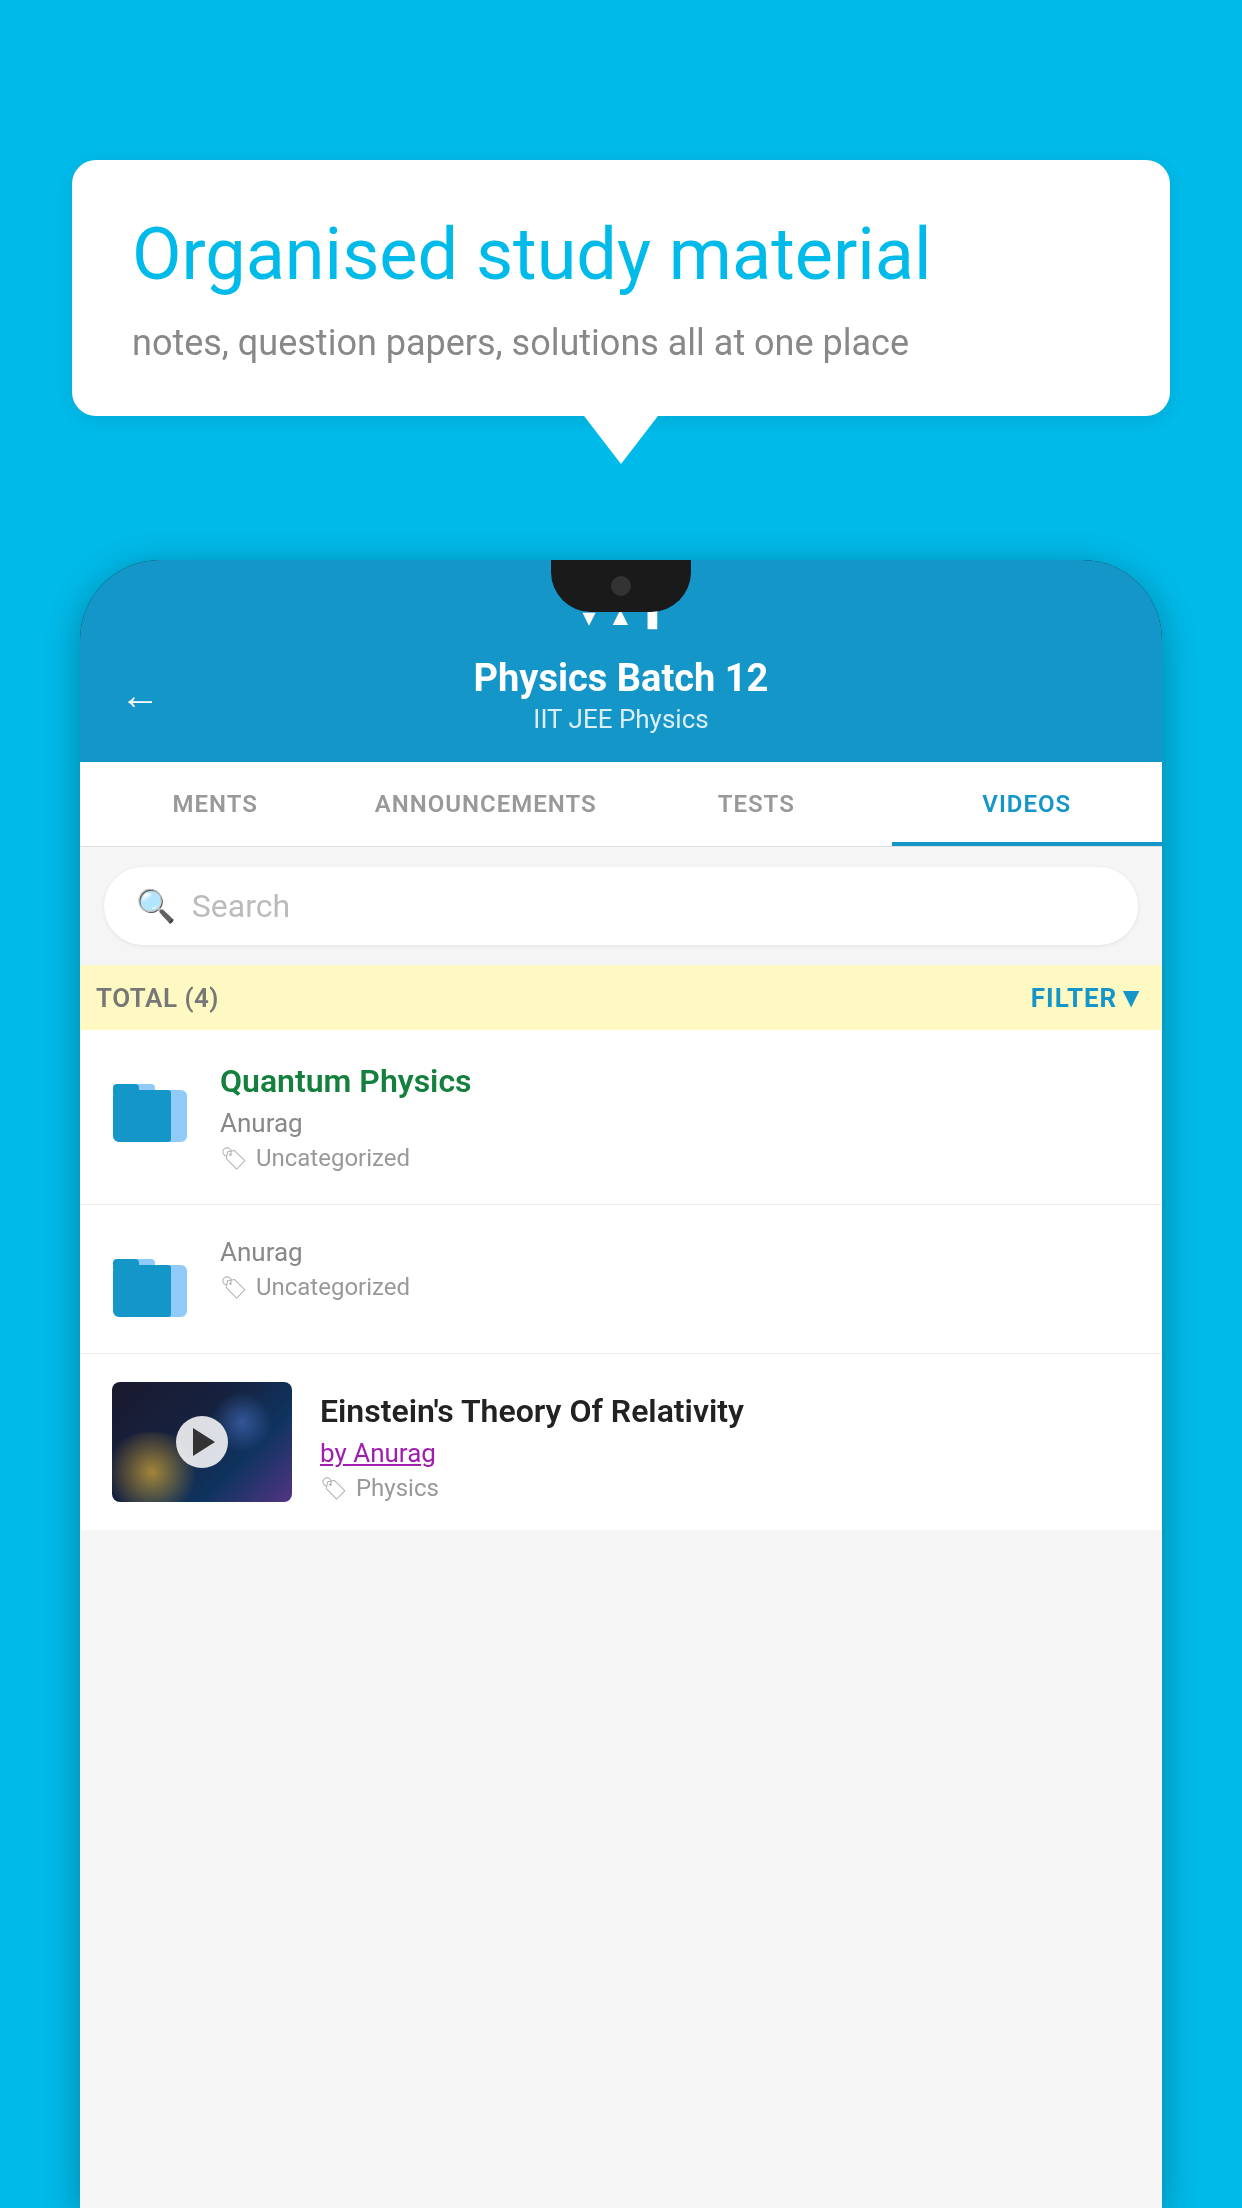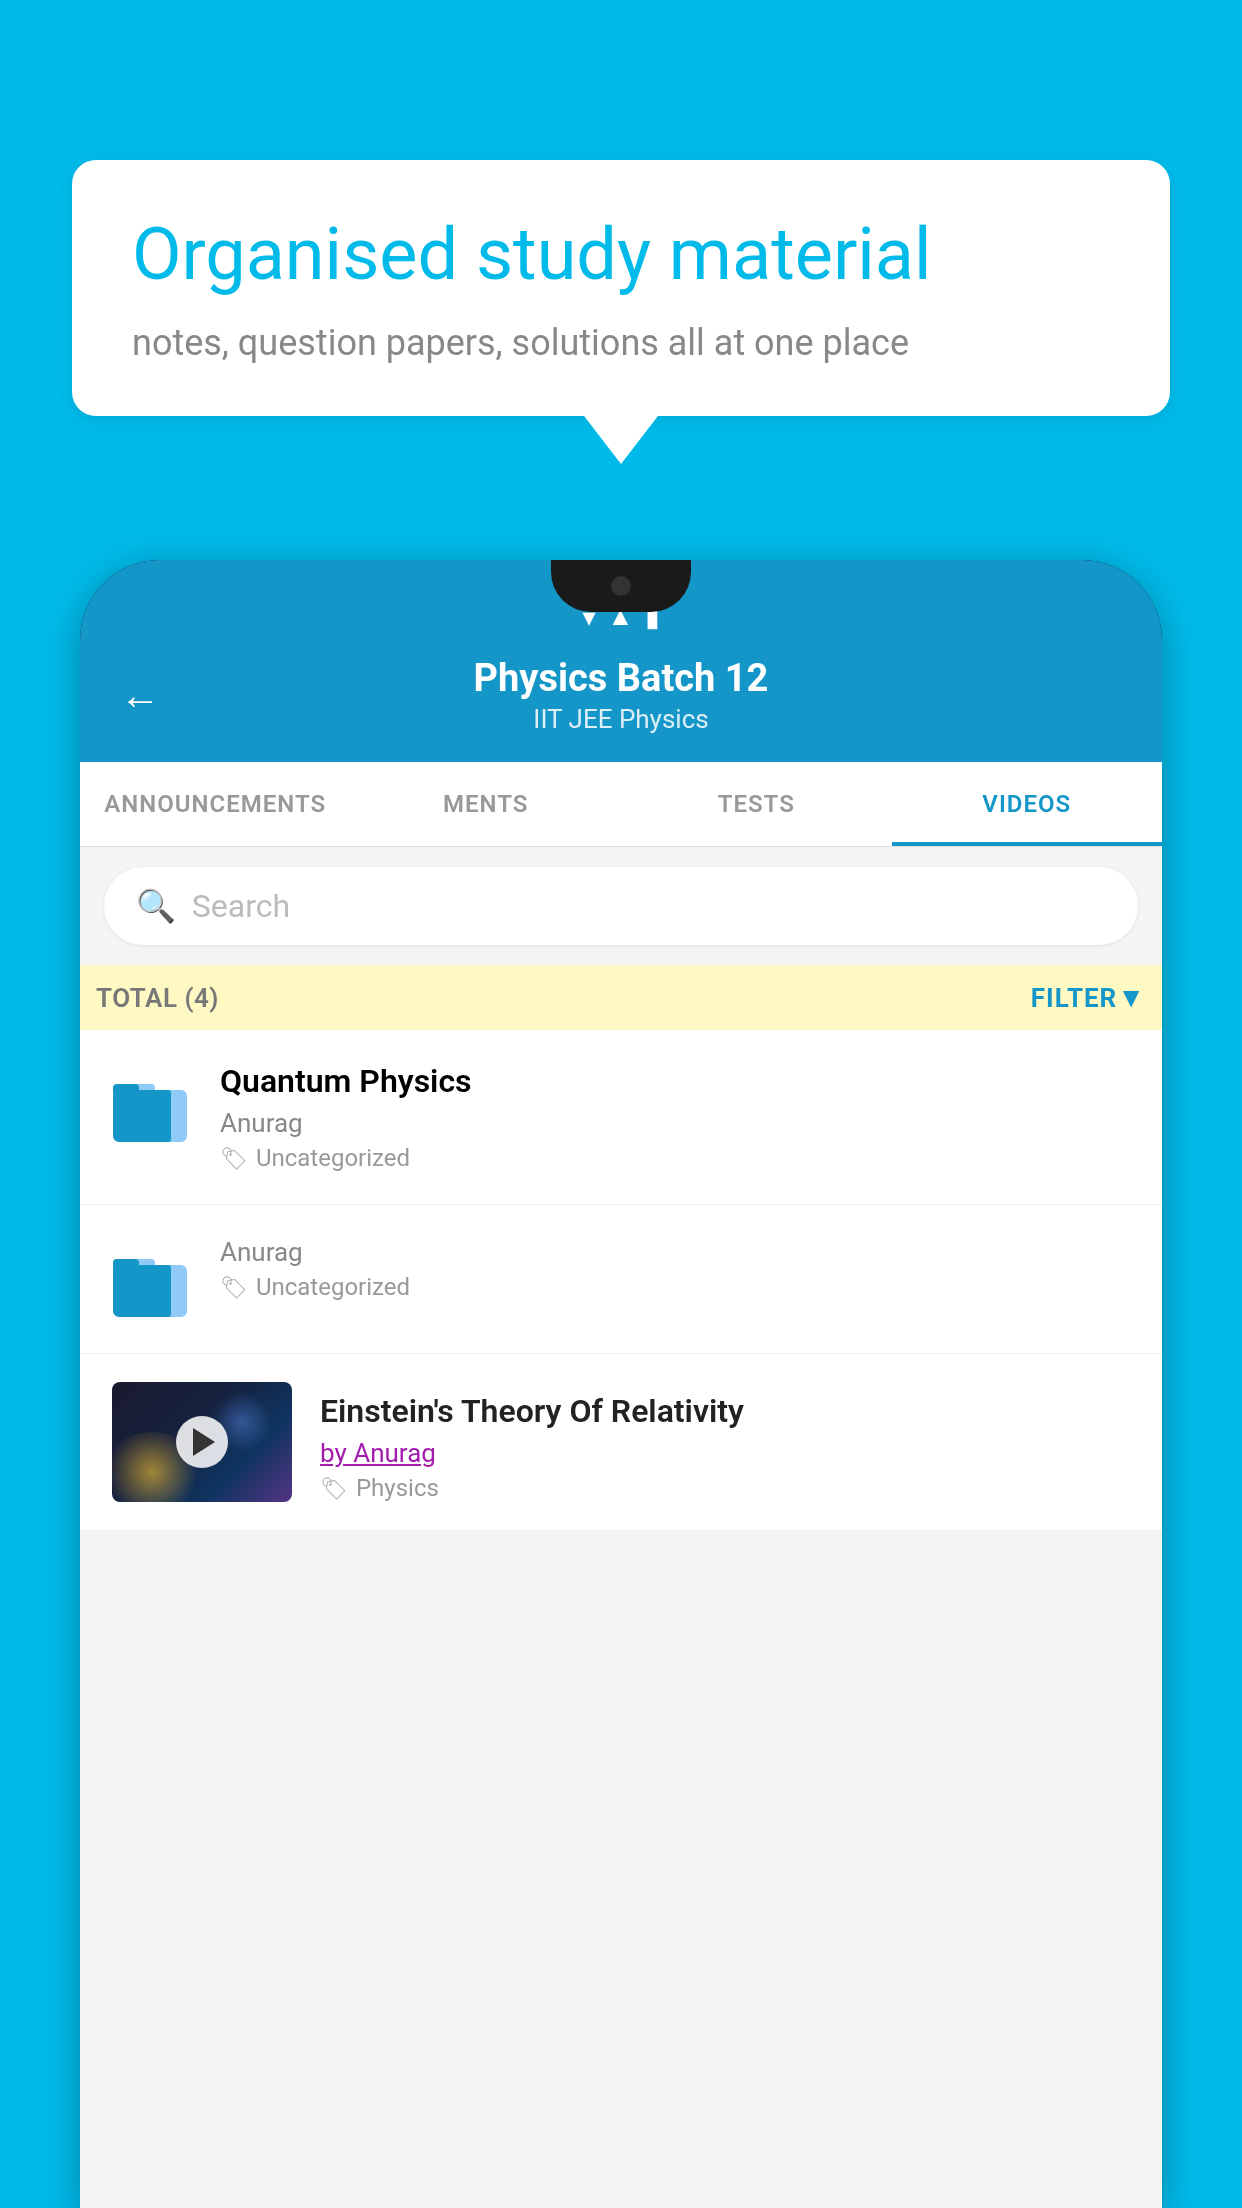--- a/index.html
+++ b/index.html
@@ -310,21 +310,21 @@
       height: 10px;
       background: #90CAF9;
       border-radius: 4px 4px 0 0;
     }
 
     .video-info {
       flex: 1;
     }
 
     .video-title {
-      color: #000000;
+      color: #15803d;
       font-size: 32px;
       font-weight: 600;
       margin-bottom: 8px;
     }
 
     .video-author {
       color: #888;
       font-size: 26px;
       margin-bottom: 6px;
     }
@@ -459,24 +459,24 @@
     <span class="back-arrow">←</span>
     <div class="header-title-area">
       <div class="header-title">Physics Batch 12</div>
       <div class="header-subtitle">IIT JEE   Physics</div>
     </div>
     <span style="width:40px"></span>
   </div>
 
   <div class="tabs">
     <div class="tab">
+      <span>MENTS</span>
+    </div>
+    <div class="tab">
       <span>ANNOUNCEMENTS</span>
-    </div>
-    <div class="tab">
-      <span>MENTS</span>
     </div>
     <div class="tab">
       <span>TESTS</span>
     </div>
     <div class="tab active">
       <span>VIDEOS</span>
     </div>
   </div>
 
   <div class="phone-content">

